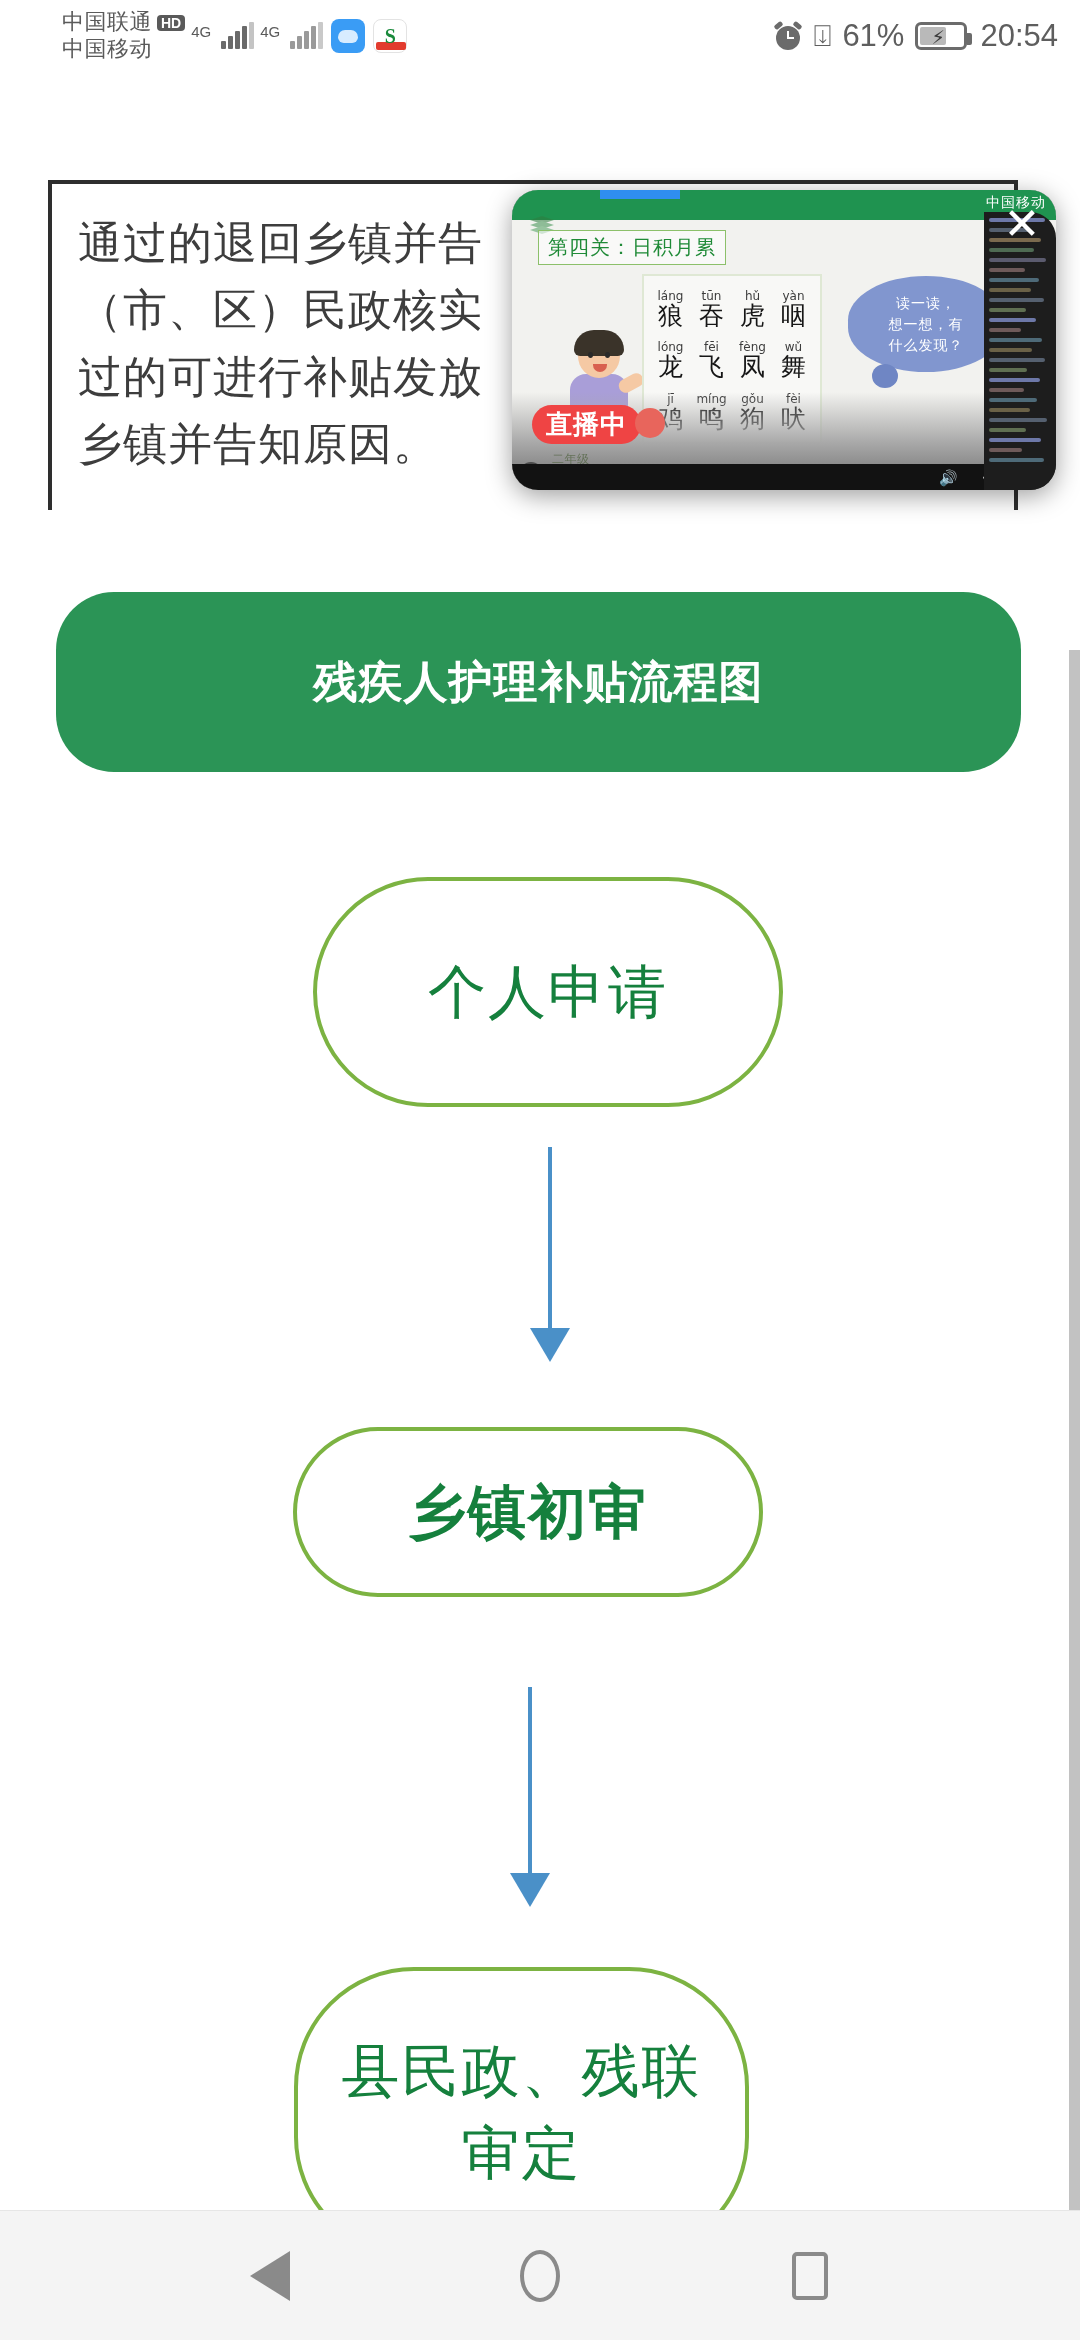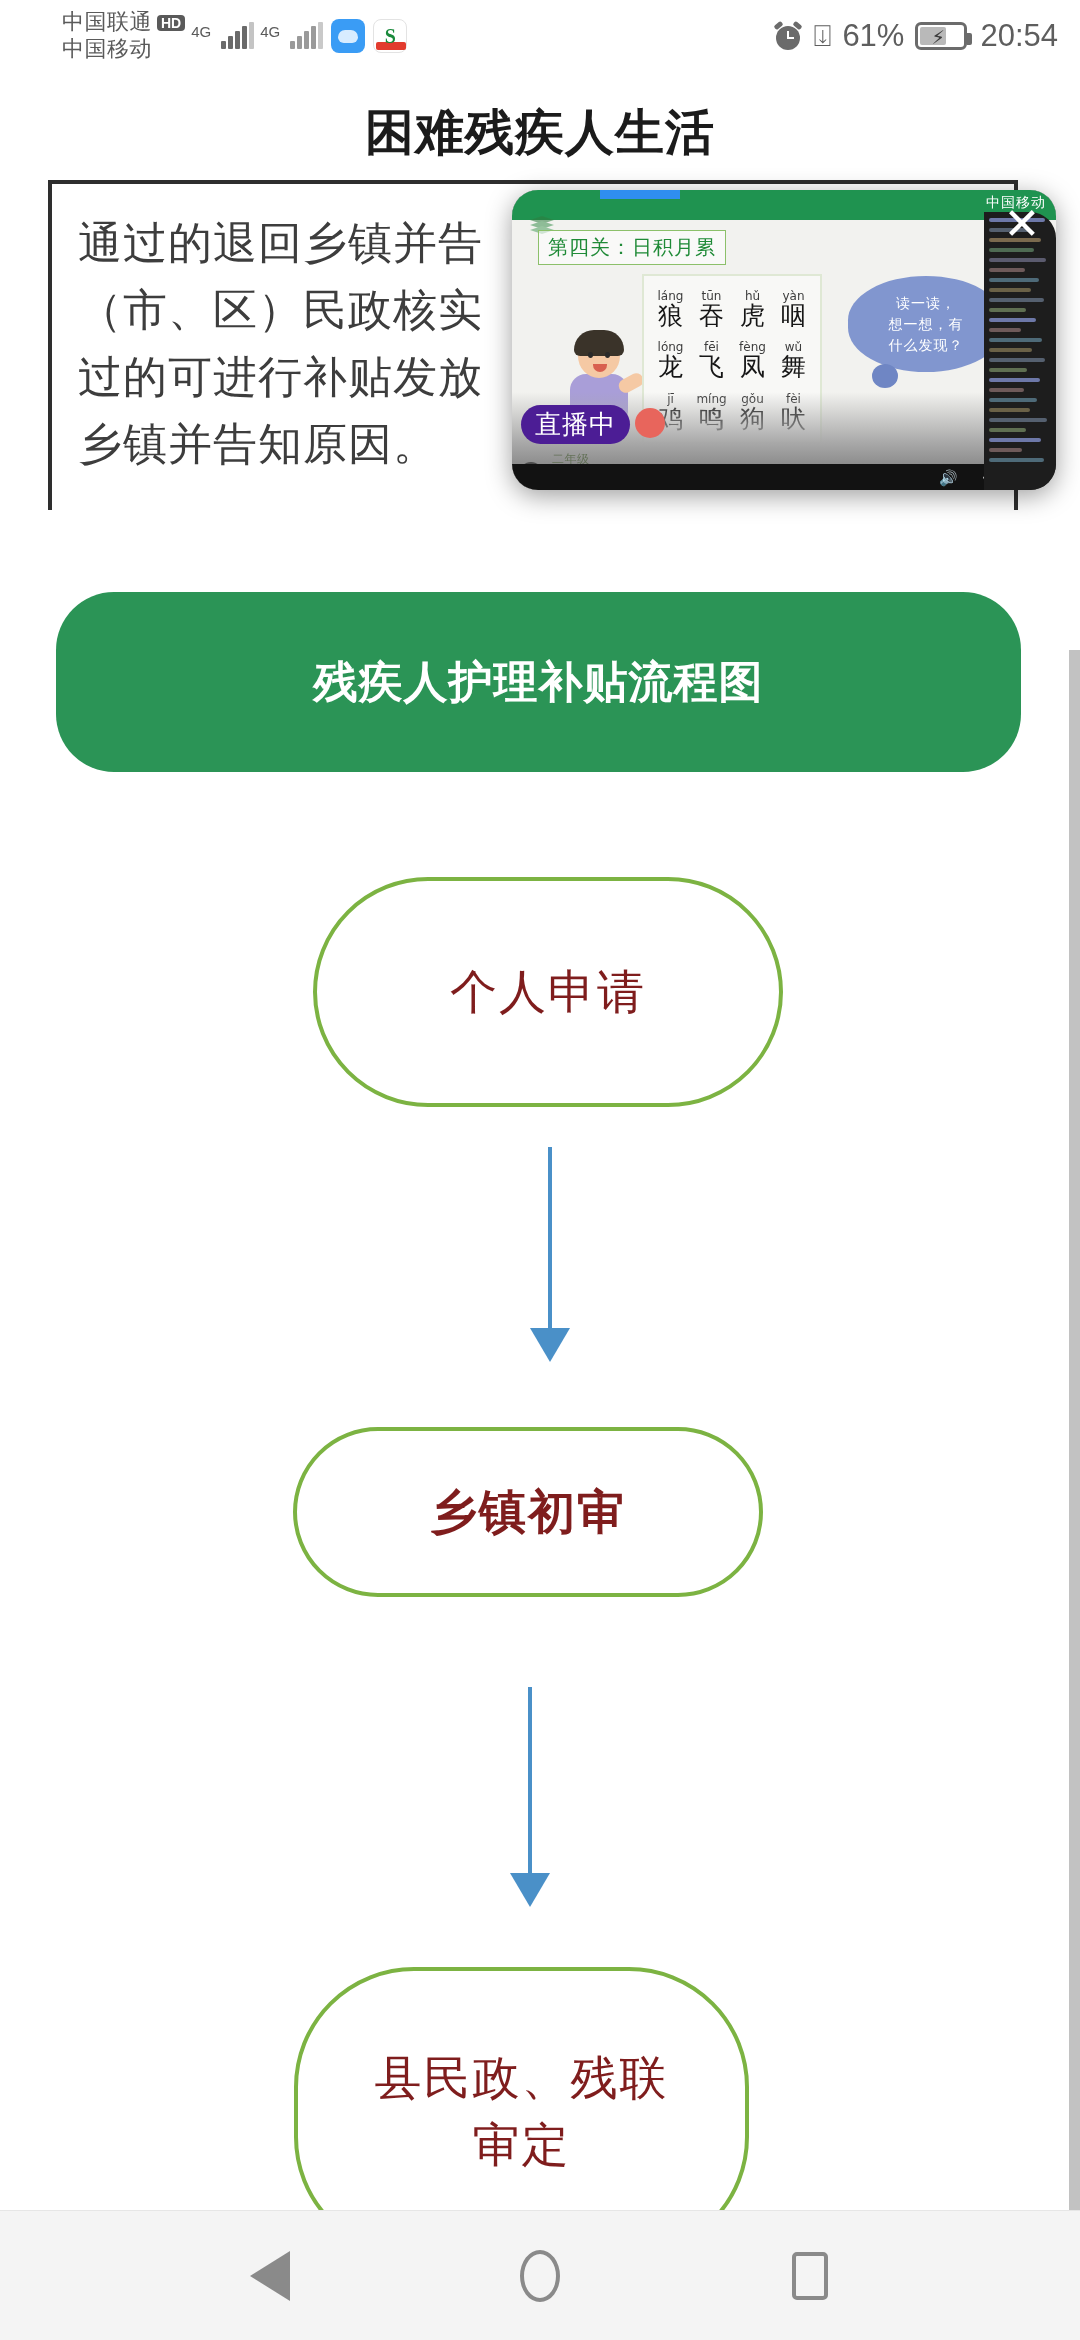--- a/index.html
+++ b/index.html
@@ -98,23 +98,23 @@
     background:#2b9456; border-radius:58px;
     display:flex; flex-direction:column; align-items:center; justify-content:center;
     color:#ffffff; font-weight:bold; font-size:44px; line-height:1.42;
     letter-spacing:1px;
     font-family:"DejaVu Sans","Liberation Sans",sans-serif;
   }
 
   .flow-node{
     position:absolute; border:4px solid #7cb342; background:#ffffff;
     border-radius:120px; display:flex; align-items:center; justify-content:center;
-    text-align:center; color:#7f1d1d;
+    text-align:center; color:#15803d;
     font-family:"DejaVu Serif","Liberation Serif",serif;
-    font-size:47px; line-height:1.42; letter-spacing:2px;
+    font-size:58px; line-height:1.42; letter-spacing:2px;
   }
   #node-1{ left:313px; top:805px;  width:470px; height:230px; }
   #node-2{ left:293px; top:1355px; width:470px; height:170px;font-weight:bold; }
   #node-3{ left:294px; top:1895px; width:455px; height:290px; }
 
   .flow-arrow{ position:absolute; }
   .flow-arrow .shaft{ position:absolute; left:50%; top:0; width:4px;
     transform:translateX(-50%); background:#4a90c8; }
   .flow-arrow .head{ position:absolute; left:50%; bottom:0;
     transform:translateX(-50%);
@@ -186,23 +186,23 @@
     background:#8196cf; border-radius:50% / 46%;
     display:flex; align-items:center; justify-content:center;
     text-align:center; color:#ffffff; font-size:14px; line-height:1.5;
     letter-spacing:1px; padding:6px 10px;
     font-family:"DejaVu Serif","Liberation Serif",serif;
   }
   #vw-bubble::after{ content:""; position:absolute; left:24px; bottom:-16px;
     width:26px; height:24px; background:#6f86c4; border-radius:50%;}
 
   #vw-live-badge{
-    position:absolute; left:9px; bottom:46px; padding:5px 14px;
-    background:#4c1d95; color:#ffffff; border-radius:20px;
-    font-size:26px; font-weight:normal; letter-spacing:1px; line-height:1.1;
+    position:absolute; left:20px; bottom:46px; padding:5px 14px;
+    background:#ef4444; color:#ffffff; border-radius:20px;
+    font-size:26px; font-weight:bold; letter-spacing:1px; line-height:1.1;
     font-family:"DejaVu Sans","Liberation Sans",sans-serif;
   }
   #vw-rec-dot{ position:absolute; left:123px; bottom:52px; width:30px; height:30px;
     border-radius:50%; background:#e8655c; }
 
   #vw-mountains{ position:absolute; left:0; bottom:26px; width:544px; height:72px;
     background:linear-gradient(180deg,rgba(190,190,190,0) 0%,#a7a7a7 72%,#8d8d8d 100%);}
 
   #vw-grade-note{ position:absolute; left:40px; bottom:24px; font-size:12px;
     color:#5b6b4d; letter-spacing:.5px; opacity:.85; line-height:1.2;
@@ -297,21 +297,20 @@
     <span class="batt">
       <span class="fill"></span>
         <span class="bolt">⚡</span>
     </span>
     <span class="clock">20:54</span>
   </div>
 </div>
 
 <div id="page-content">
 
-  <div id="page-title">困难残疾人生活</div>
 
   <div id="quote-block">
     <p>通过的退回乡镇并告</p>
     <p>（市、区）民政核实</p>
     <p>过的可进行补贴发放</p>
     <p>乡镇并告知原因。</p>
   </div>
 
   <div id="flow-banner">
     <div>残疾人护理补贴流程图</div>

